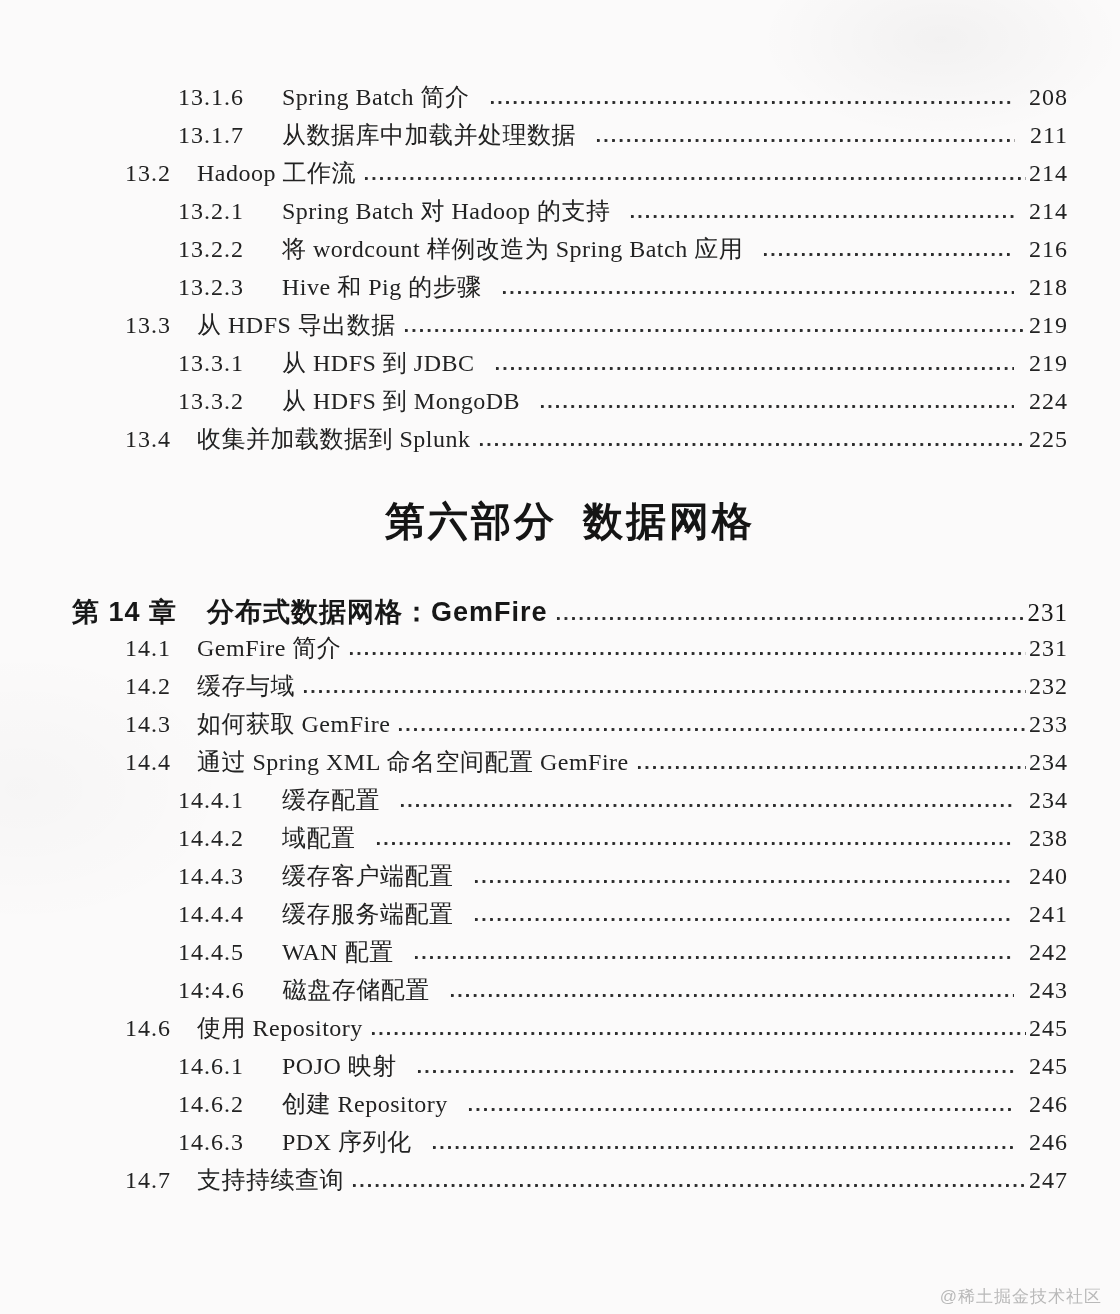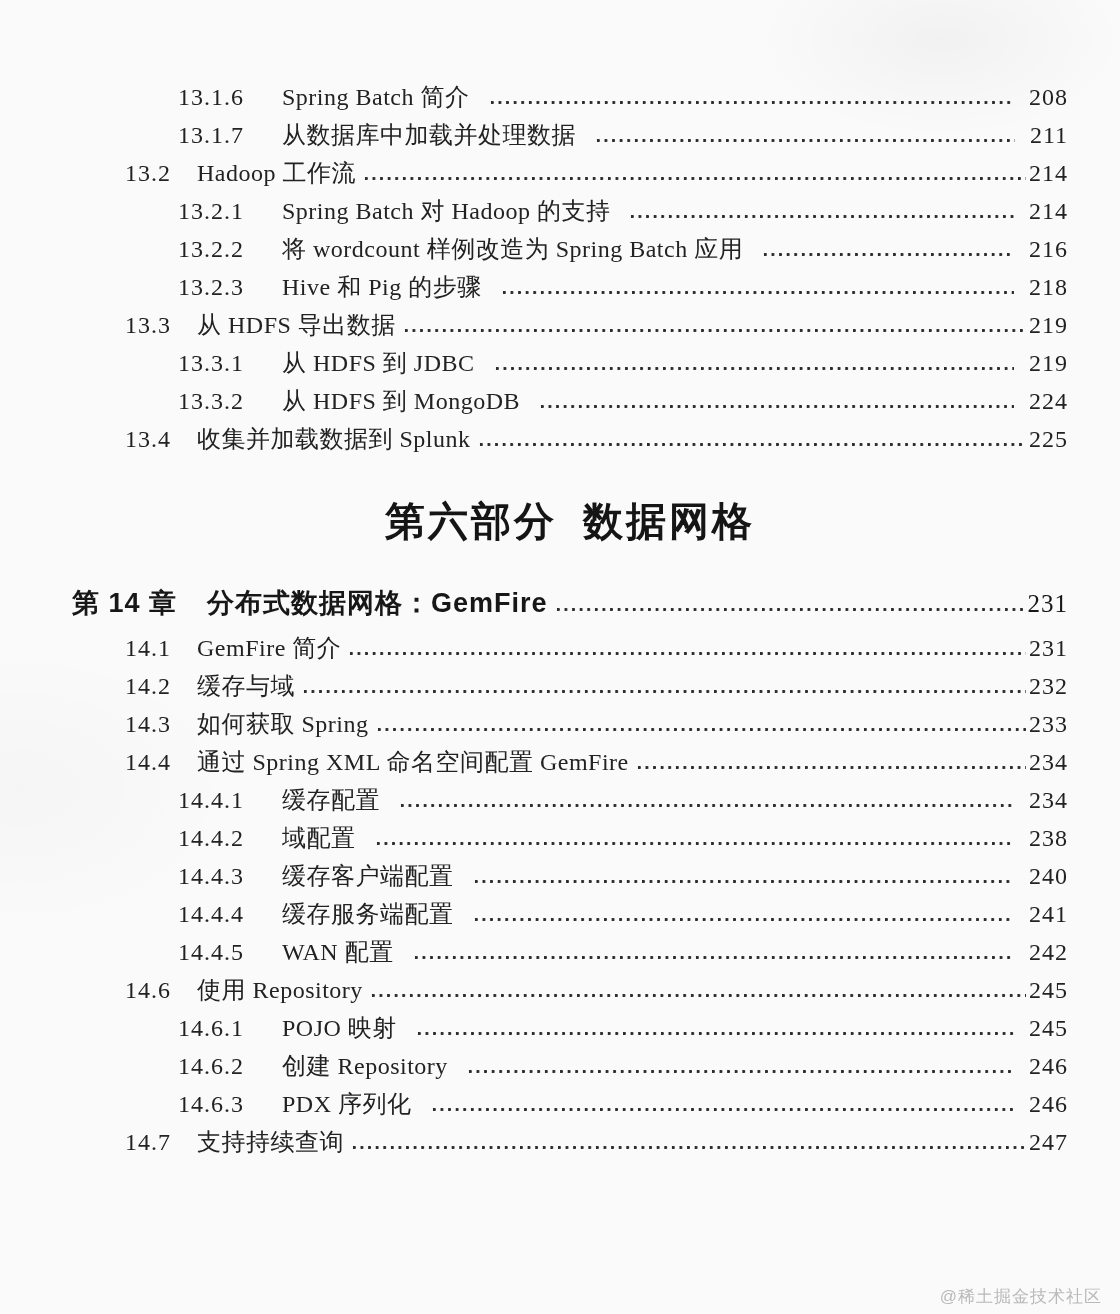--- a/index.html
+++ b/index.html
@@ -62,21 +62,21 @@
     display: flex;
     align-items: baseline;
     margin-top: 42px;
     height: 44px;
     font-size: 27px;
     font-family: "Liberation Sans", "DejaVu Sans", sans-serif;
     font-weight: bold;
     color: #171717;
     white-space: nowrap;
   }
-  .chapter-row .num { margin-right: 30px; letter-spacing: 1px; }
+  .chapter-row .num { margin-right: 30px; letter-spacing: 1px; margin-top: 9px; }
   .chapter-row .title { letter-spacing: 1px; }
   .chapter-row .pg {
     font-family: "Liberation Serif", "DejaVu Serif", serif;
     font-weight: normal;
     font-size: 25px;
   }
   .toc-block-bottom { margin-top: 3px; }
   
   .watermark {
     position: absolute;
@@ -184,21 +184,21 @@
 
   <div class="toc-row level-1">
     <span class="num">14.2</span>
     <span class="title">缓存与域</span>
     <span class="leader"></span>
     <span class="pg">232</span>
   </div>
 
   <div class="toc-row level-1">
     <span class="num">14.3</span>
-    <span class="title">如何获取 Spring</span>
+    <span class="title">如何获取 GemFire</span>
     <span class="leader"></span>
     <span class="pg">233</span>
   </div>
 
   <div class="toc-row level-1">
     <span class="num">14.4</span>
     <span class="title">通过 Spring XML 命名空间配置 GemFire</span>
     <span class="leader"></span>
     <span class="pg">234</span>
   </div>
@@ -231,20 +231,26 @@
     <span class="pg">241</span>
   </div>
 
   <div class="toc-row level-2">
     <span class="num">14.4.5</span>
     <span class="title">WAN 配置</span>
     <span class="leader"></span>
     <span class="pg">242</span>
   </div>
 
+  <div class="toc-row level-2">
+    <span class="num">14:4.6</span>
+    <span class="title">磁盘存储配置</span>
+    <span class="leader"></span>
+    <span class="pg">243</span>
+  </div>
 
 
   <div class="toc-row level-1">
     <span class="num">14.6</span>
     <span class="title">使用 Repository</span>
     <span class="leader"></span>
     <span class="pg">245</span>
   </div>
 
   <div class="toc-row level-2">

